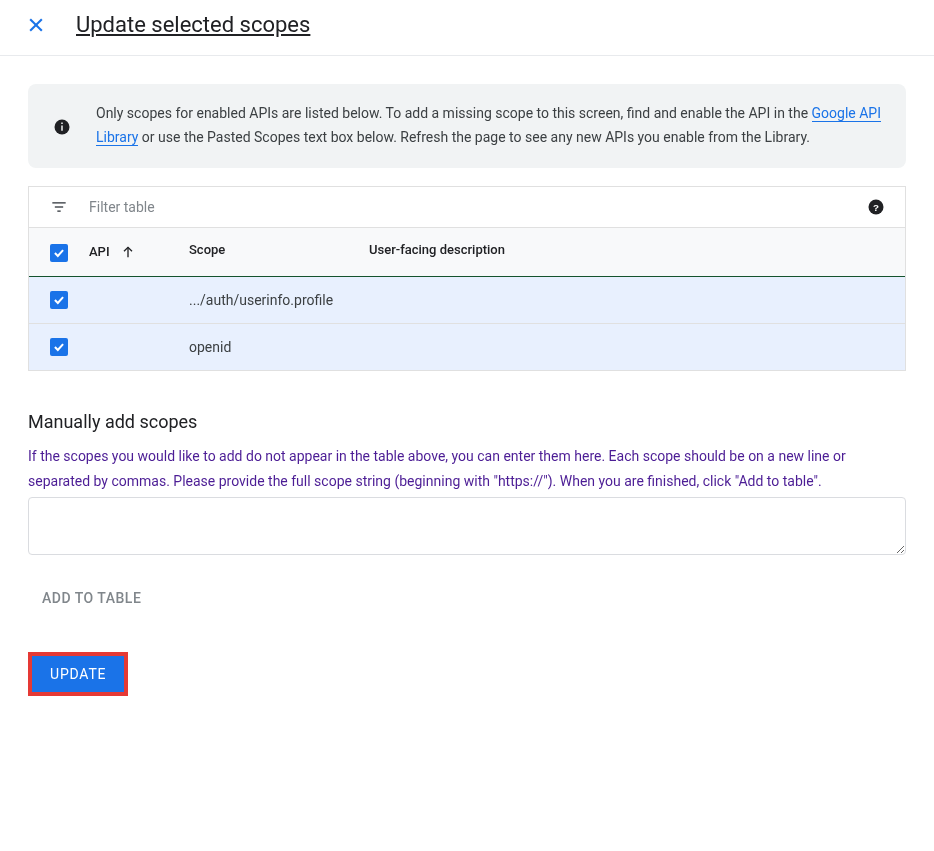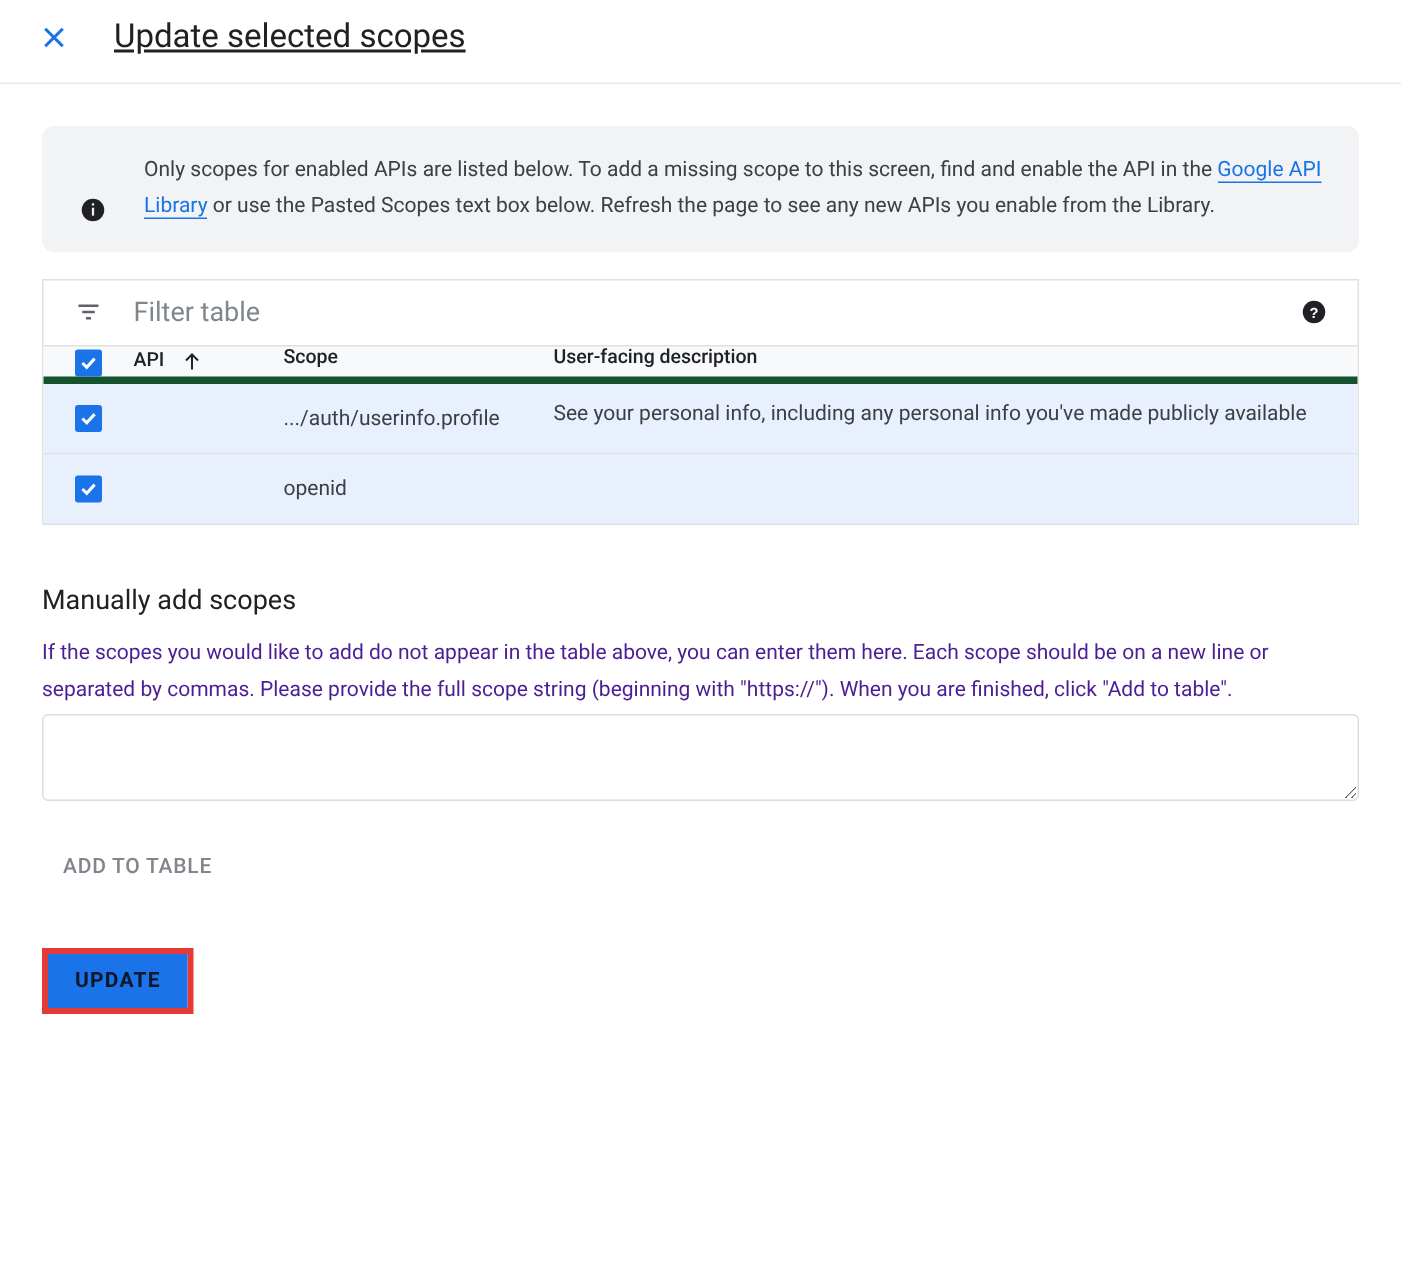--- a/index.html
+++ b/index.html
@@ -34,21 +34,21 @@
     color: #202124;
   }
   .content {
     padding: 0 28px;
   }
   .info-banner {
     background: #f1f3f4;
     border-radius: 8px;
     padding: 18px 24px;
     display: flex;
-    align-items: flex-end;
+    align-items: center;
     margin-top: 28px;
     margin-bottom: 18px;
   }
   .info-icon {
     width: 20px;
     height: 20px;
     margin-right: 24px;
     margin-top: 2px;
     flex-shrink: 0;
     display: flex;
@@ -76,40 +76,40 @@
     padding: 10px 20px;
   }
   .filter-icon {
     color: #5f6368;
     margin-right: 18px;
     display: flex;
   }
   .filter-input {
     border: none;
     outline: none;
-    font-size: 18px;
+    font-size: 14px;
     color: #5f6368;
     flex: 1;
     font-family: inherit;
   }
   .filter-input::placeholder { color: #80868b; }
   .help-icon {
     width: 18px;
     height: 18px;
     color: #202124;
     display: flex;
     align-items: center;
     justify-content: center;
   }
   .thead {
     display: flex;
     background: #f8f9fa;
     border-top: 1px solid #e0e0e0;
-    border-bottom: 5px solid #14532d;
-    padding: 0 0;
+    border-bottom: 1px solid #14532d;
+    padding: 14px 0;
     font-weight: 500;
     font-size: 13px;
   }
   .col-check { width: 60px; display:flex; justify-content:center; align-items:flex-start; padding-top:2px;}
   .col-api { width: 100px; display:flex; align-items:center;}
   .col-scope { width: 180px; }
   .col-desc { flex: 1; padding-right:16px;}
   .sort-arrow { margin-left:10px; display:flex;}
   .trow {
     display: flex;
@@ -166,23 +166,23 @@
     font-family: inherit;
   }
   .update-wrap {
     margin-top: 36px;
     display: inline-block;
     border: 4px solid #e53935;
     padding: 0;
   }
   .update-btn {
     background: #1a73e8;
-    color: #0f172a;
+    color: #ffffff;
     border: none;
-    font-weight: 700;
+    font-weight: 400;
     font-size: 14px;
     letter-spacing: 0.8px;
     padding: 10px 18px;
     cursor: pointer;
     font-family: inherit;
   }
 </style>
 </head>
 <body>
 
@@ -253,21 +253,20 @@
     <div class="trow">
       <div class="col-check">
           <div class="checkbox">
             <svg width="14" height="14" viewBox="0 0 24 24" fill="none" stroke="#fff" stroke-width="3.5">
               <polyline points="5,12 10,17 19,7"></polyline>
             </svg>
           </div>
         </div>
       <div class="col-api"></div>
       <div class="col-scope scope-text">.../auth/userinfo.profile</div>
-      <div class="col-desc">See your personal info, including any personal info you've made publicly available</div>
     </div>
     <div class="trow">
       <div class="col-check">
           <div class="checkbox">
             <svg width="14" height="14" viewBox="0 0 24 24" fill="none" stroke="#fff" stroke-width="3.5">
               <polyline points="5,12 10,17 19,7"></polyline>
             </svg>
           </div>
         </div>
       <div class="col-api"></div>

